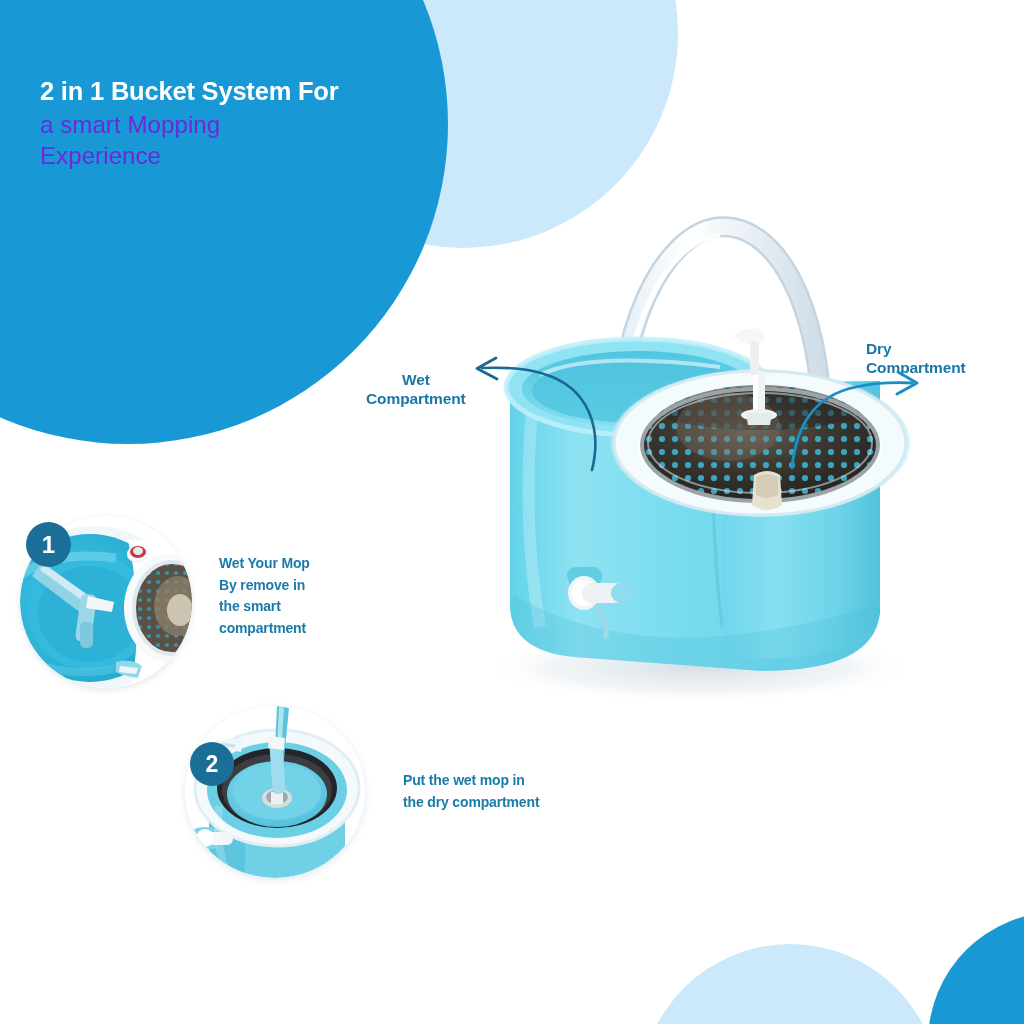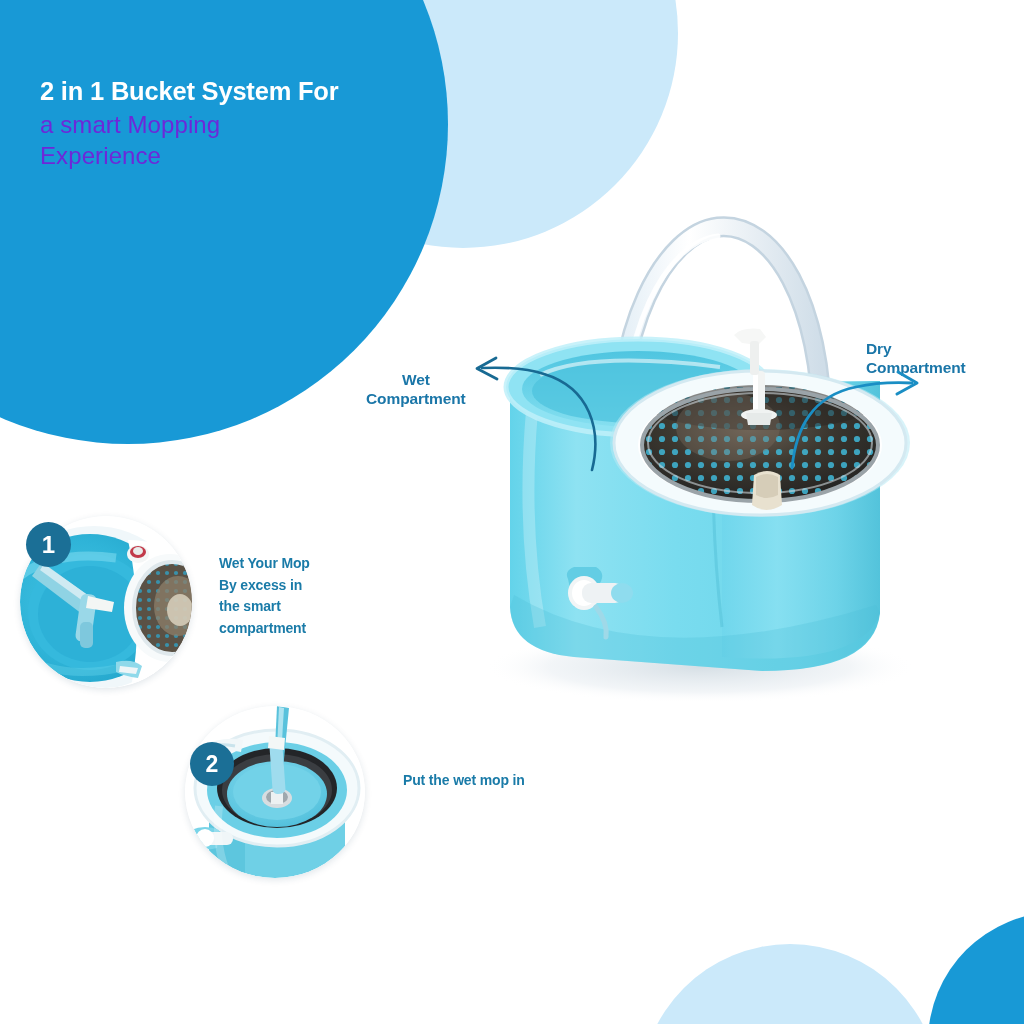--- a/index.html
+++ b/index.html
@@ -271,21 +271,21 @@
           <ellipse cx="118" cy="35" rx="5" ry="4" fill="#e9eceb"></ellipse>
         </g>
 
         <path d="M96,146 Q112,142 122,150 L118,162 Q104,160 96,156 Z" fill="#8fd9ea"></path>
         <path d="M100,150 L118,152 L116,158 L99,156 Z" fill="#eef5f7"></path>
       </g>
     </svg>
     <div class="step-badge" id="step1-badge">1</div>
     <div class="step-text" id="step1-text">
       <div>Wet Your Mop</div>
-      <div>By excess in</div>
+      <div>By remove in</div>
       <div>the smart</div>
       <div>compartment</div>
     </div>
   </div>
 
   <div class="step">
     <svg class="step-photo" id="step2-photo" viewBox="0 0 180 172">
       <defs>
         <clipPath id="s2clip">
             <ellipse cx="90" cy="86" rx="90" ry="86"></ellipse>
@@ -330,16 +330,17 @@
         <path d="M6,124 Q20,118 34,124 L32,142 Q16,146 4,140 Z" fill="#79d4e8"></path>
         <rect x="14" y="126" width="34" height="13" rx="6" fill="#f0f6f8"></rect>
         <ellipse cx="20" cy="132" rx="9" ry="9" fill="#ffffff"></ellipse>
 
         <path d="M34,100 Q30,136 40,162" fill="none" stroke="#ffffff" stroke-width="8" opacity="0.22"></path>
       </g>
     </svg>
     <div class="step-badge" id="step2-badge">2</div>
     <div class="step-text" id="step2-text">
       <div>Put the wet mop in</div>
+      <div>the dry compartment</div>
     </div>
   </div>
 
 </div>
 
 </body></html>

